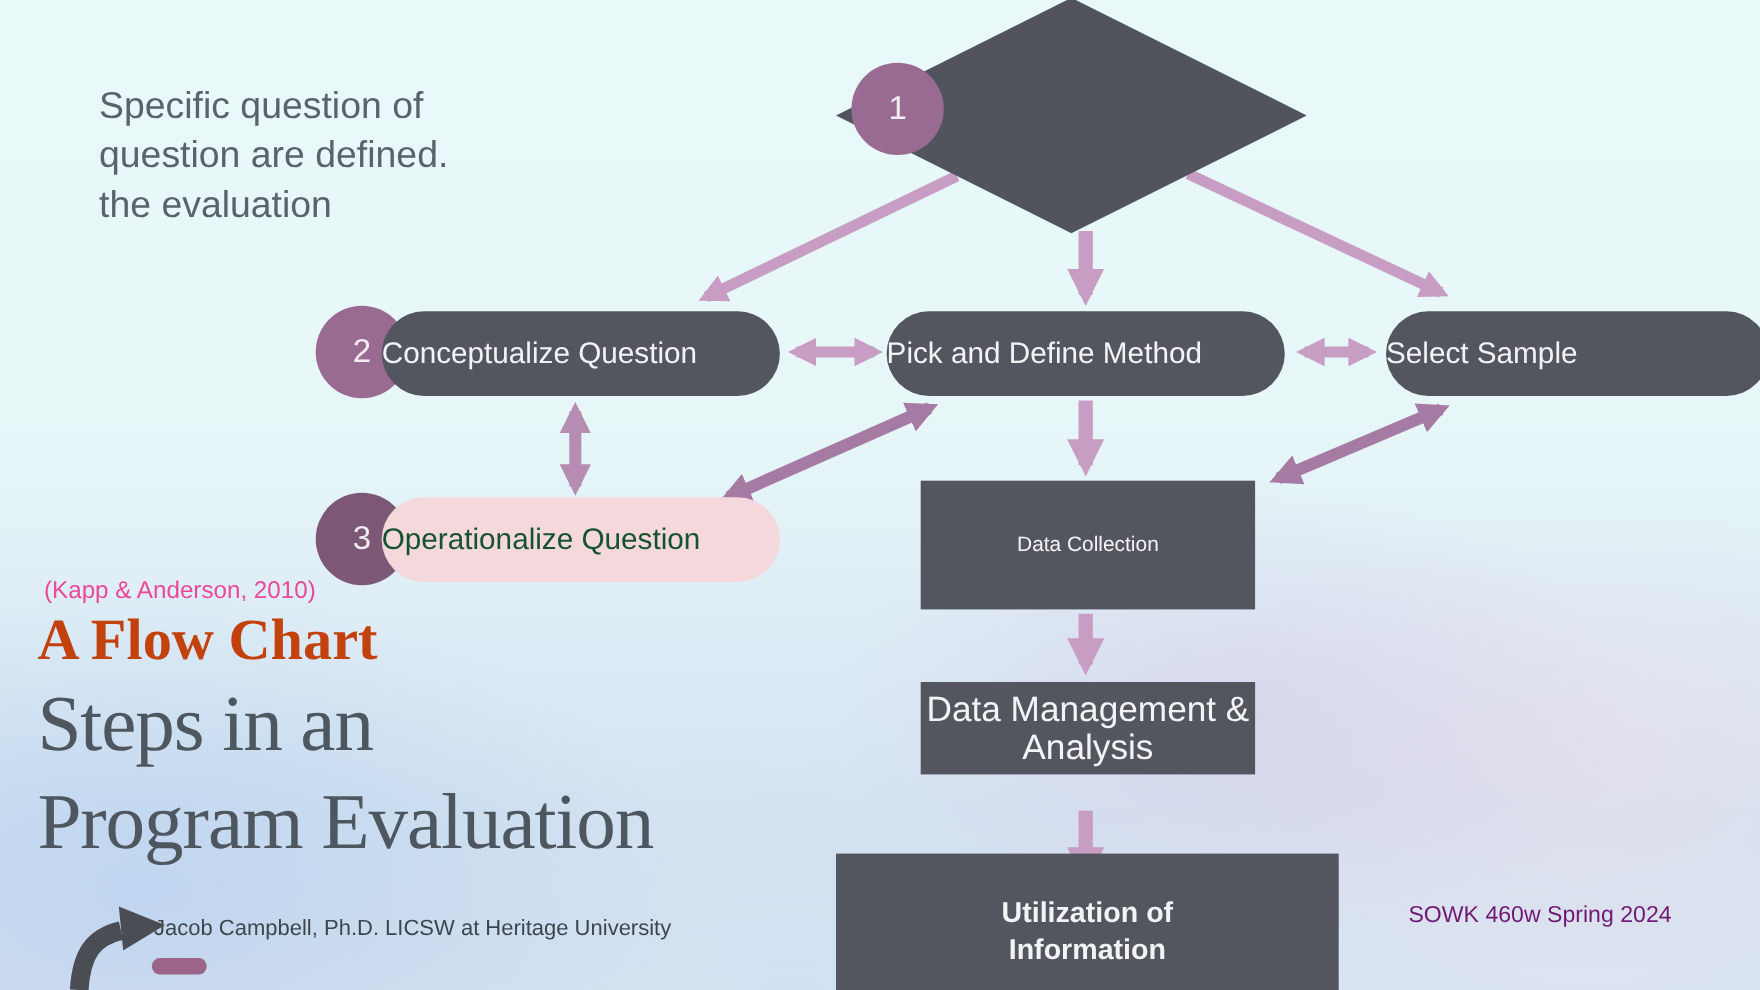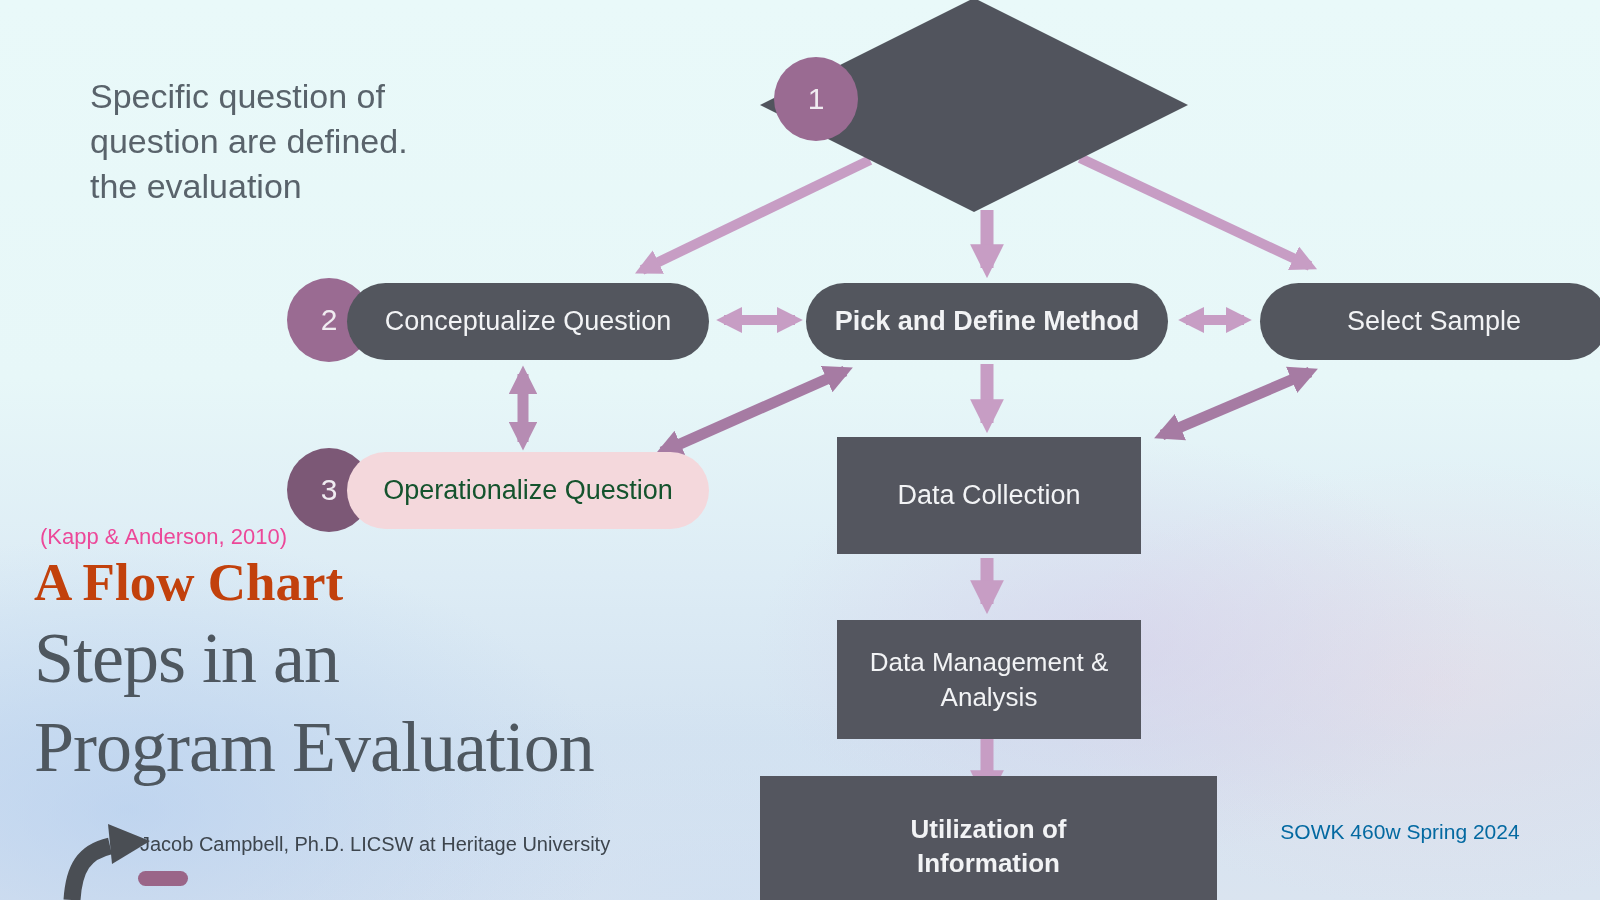--- a/index.html
+++ b/index.html
@@ -28,45 +28,45 @@
     color:#f2f3f5; font-size:27px; line-height:36px; text-align:center; }
 
   .step-circle { position:absolute; width:84px; height:84px; border-radius:50%;
     background:#9a6b92; color:#f0ecf1; display:flex; align-items:center; justify-content:center;
     font-size:30px; z-index:3; }
   .step-1 { left:774px; top:57px; }
   .step-2 { left:287px; top:278px; z-index:1; }
   .step-3 { left:287px; top:448px; z-index:1; background:#7c5876; }
 
   .pill { position:absolute; height:77px; border-radius:39px; background:#53565e;
-    display:flex; align-items:center; justify-content:center;
+    display:flex; align-items:center; 
     color:#f2f3f5; font-size:27px; z-index:2; }
   .pill-conceptualize { left:347px; top:283px; width:362px; }
-  .pill-pick          { left:806px; top:283px; width:362px;font-weight:bold; }
+  .pill-pick          { left:806px; top:283px; width:362px; }
   .pill-select        { left:1260px; top:283px; width:348px; }
   .pill-operationalize{ left:347px; top:452px; width:362px; background:#f4d8dc; color:#14532d; }
 
   .rect { position:absolute; background:#54565f; display:flex; align-items:center; justify-content:center;
     text-align:center; color:#f2f3f5; z-index:2; }
-  .rect-collect { left:837px; top:437px; width:304px; height:117px; font-size:27px; }
-  .rect-manage  { left:837px; top:620px; width:304px; height:119px; font-size:26px; line-height:35px; }
+  .rect-collect { left:837px; top:437px; width:304px; height:117px; font-size:19px; }
+  .rect-manage  { left:837px; top:620px; width:304px; height:84px; font-size:32px; line-height:35px; }
   .rect-manage .inner { width:300px; }
   .rect-utilize { left:760px; top:776px; width:457px; height:136px; font-size:26px; line-height:34px;
     align-items:flex-start; padding-top:36px; }
   .rect-utilize .inner { width:240px;font-weight:bold; }
 
   .citation { position:absolute; left:40px; top:524px; font-size:22px; color:#ec4899; }
   .title-kicker { position:absolute; left:34px; top:552px; font-family:"Liberation Serif", serif;
     font-weight:700; font-size:53px; color:#c2410c; }
   .title-main { position:absolute; left:34px; top:614px; font-family:"Liberation Serif", serif;
     font-weight:400; font-size:72px; line-height:89px; color:#4e575f; letter-spacing:-1px; }
 
   .author { position:absolute; left:140px; top:833px; font-size:20px; color:#3d454d; }
   .course { position:absolute; left:1280px; top:820px; width:240px; text-align:center;
-    font-size:21px; color:#0369a1; }
+    font-size:21px; color:#701a75; }
 
   .brand-icon { position:absolute; left:52px; top:808px; z-index:5; }
   .brand-dash { position:absolute; left:138px; top:871px; width:50px; height:15px;
     border-radius:8px; background:#9a6588; z-index:5; }
 </style>
 </head>
 <body>
 
 <div class="canvas">
   <div class="bg"></div>

